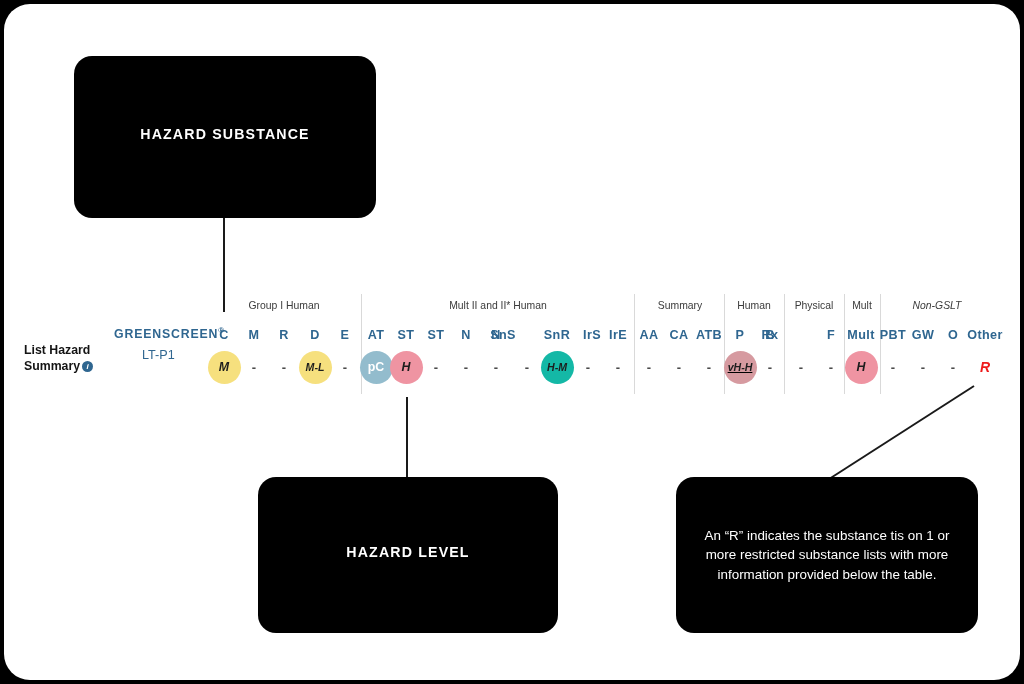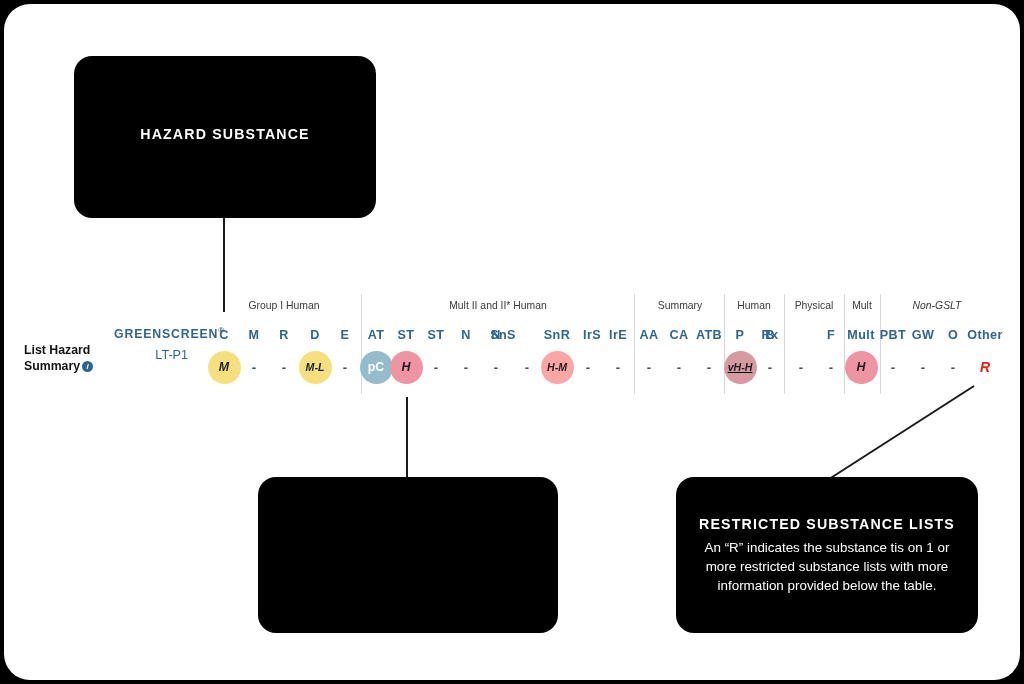--- a/index.html
+++ b/index.html
@@ -192,21 +192,21 @@
     color: #2f6690;
     letter-spacing: 0.85px;
     white-space: nowrap;
   }
   .brand sup { font-size: 8px; vertical-align: super; letter-spacing: 0; }
 
   .score {
     position: absolute;
     left: 138px; top: 58px;
     width: 46px;
-    text-align: right;
+    text-align: left;
     font-size: 12.6px;
     color: #2f6690;
     font-weight: normal;
   }
 </style>
 </head>
 <body>
 
 <div class="page">
   <div class="card">
@@ -287,21 +287,21 @@
           <div class="col-head" style="left: 492px;">N</div>
           <div class="cell" style="left: 492px;">
             <span class="dash">-</span>
           </div>
           <div class="col-head" style="left: 499px;">SnS</div>
           <div class="cell" style="left: 523px;">
             <span class="dash">-</span>
           </div>
           <div class="col-head" style="left: 553px;">SnR</div>
           <div class="cell" style="left: 553px;">
-            <div class="bubble wide" style="background: #fca5a5;">H-M</div>
+            <div class="bubble wide" style="background: #14b8a6;">H-M</div>
           </div>
           <div class="col-head" style="left: 588px;">IrS</div>
           <div class="cell" style="left: 584px;">
             <span class="dash">-</span>
           </div>
           <div class="col-head" style="left: 614px;">IrE</div>
           <div class="cell" style="left: 614px;">
             <span class="dash">-</span>
           </div>
           <div class="col-head" style="left: 645px;">AA</div>
@@ -353,21 +353,21 @@
             <span class="rflag">R</span>
           </div>
         </div>
     </div>
 
     <div class="callout" id="callout-endpoints">
       <div class="callout-title">HAZARD SUBSTANCE</div>
     </div>
 
     <div class="callout" id="callout-level">
+      <div class="callout-title">HAZARD LEVEL</div>
     </div>
 
     <div class="callout" id="callout-rsl">
-      <div class="callout-title">RESTRICTED SUBSTANCE LISTS</div>
       <div class="callout-body">An “R” indicates the substance tis on 1 or more restricted substance lists with more information provided below the table.</div>
     </div>
 
   </div>
 </div>
 
 </body></html>

